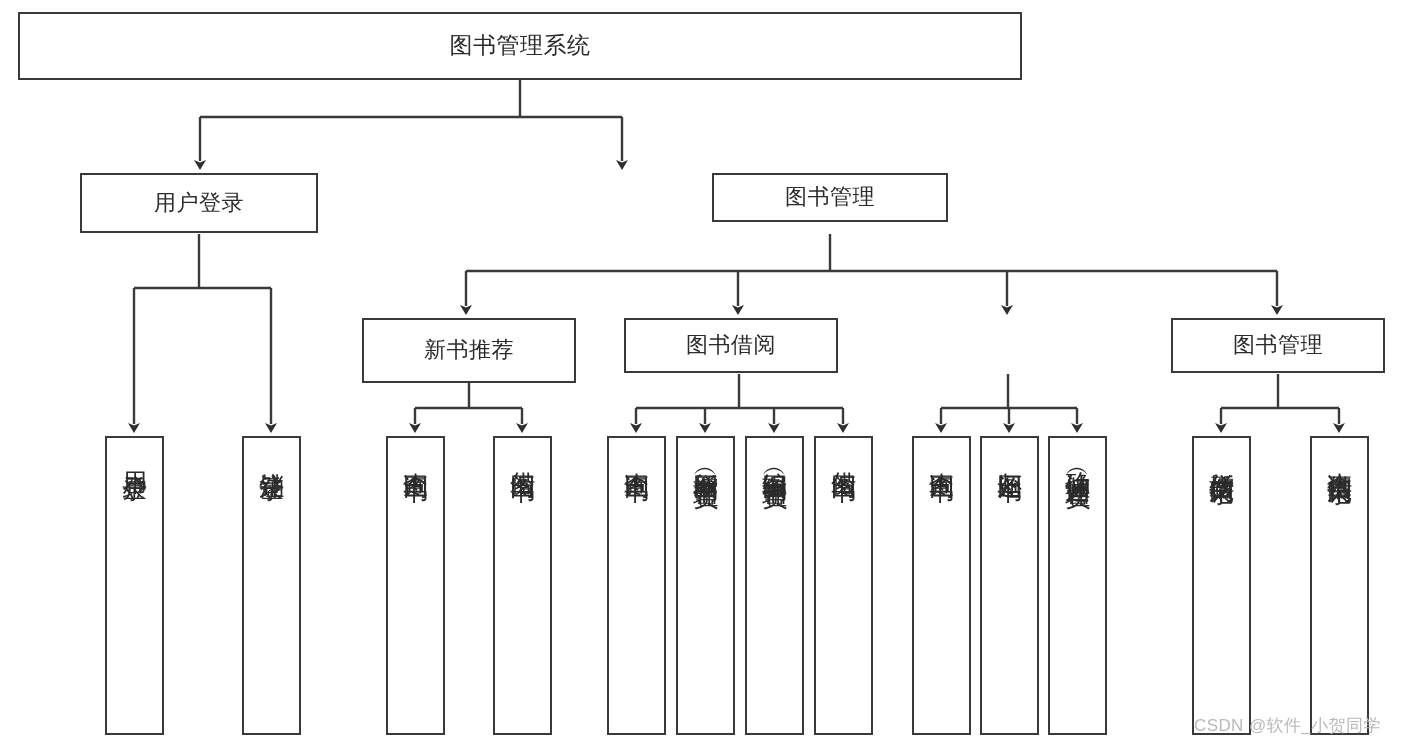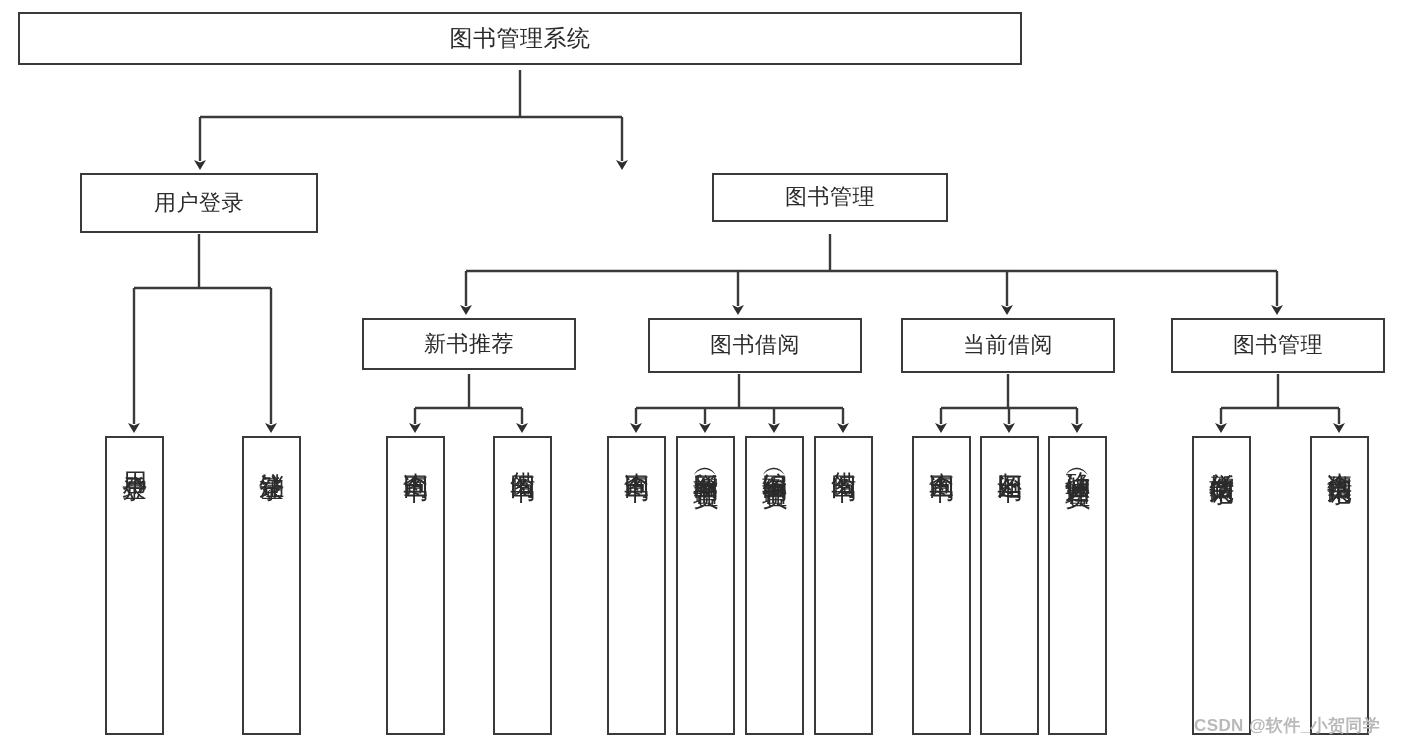--- a/index.html
+++ b/index.html
@@ -58,21 +58,20 @@
     font-size: 25px;
     line-height: 1.02;
     letter-spacing: 2px;
   }
   .watermark {
     position: absolute;
     font-size: 17px;
     color: #b9b9b9;
     white-space: nowrap;
     letter-spacing: 0.4px;
-    font-weight: bold;
   }
 </style>
 </head>
 <body>
 
 <div id="canvas">
 
   <svg id="wires" viewBox="0 0 1405 747">
     <defs>
       <marker id="arrow" markerWidth="10" markerHeight="12" refX="1" refY="6" orient="auto" markerUnits="userSpaceOnUse">
@@ -117,39 +116,36 @@
       <path d="M1009,408 L1009,424" marker-end="url(#arrow)"></path>
       <path d="M1077,408 L1077,424" marker-end="url(#arrow)"></path>
 
       <path d="M1278,374 L1278,408"></path>
       <path d="M1221,408 L1339,408"></path>
       <path d="M1221,408 L1221,424" marker-end="url(#arrow)"></path>
       <path d="M1339,408 L1339,424" marker-end="url(#arrow)"></path>
     </g>
   </svg>
 
-  <div class="node root horiz" style="left:18px; top:12px; width:1004px; height:53px;">
+  <div class="node root horiz" style="left:18px; top:12px; width:1004px; height:68px;">
     <span class="lbl">图书管理系统</span>
   </div>
 
   <div class="node horiz" style="left:80px; top:173px; width:238px; height:60px;">
     <span class="lbl">用户登录</span>
   </div>
   <div class="node horiz" style="left:712px; top:173px; width:236px; height:49px;">
     <span class="lbl">图书管理</span>
   </div>
 
-  <div class="node horiz" style="left:362px; top:318px; width:214px; height:52px;">
+  <div class="node horiz" style="left:362px; top:318px; width:214px; height:65px;">
     <span class="lbl">新书推荐</span>
   </div>
-  <div class="node horiz" style="left:648px; top:318px; width:214px; height:55px;">
+  <div class="node horiz" style="left:624px; top:318px; width:214px; height:55px;">
     <span class="lbl">图书借阅</span>
-  </div>
-  <div class="node horiz" style="left:901px; top:318px; width:214px; height:55px;">
-    <span class="lbl">当前借阅</span>
   </div>
   <div class="node horiz" style="left:1171px; top:318px; width:214px; height:55px;">
     <span class="lbl">图书管理</span>
   </div>
 
   <div class="node leaf" style="left:105px; top:436px; width:59px; height:299px;">
     <span class="lbl">用户登录</span>
   </div>
   <div class="node leaf" style="left:242px; top:436px; width:59px; height:299px;">
     <span class="lbl">注销登录</span>

